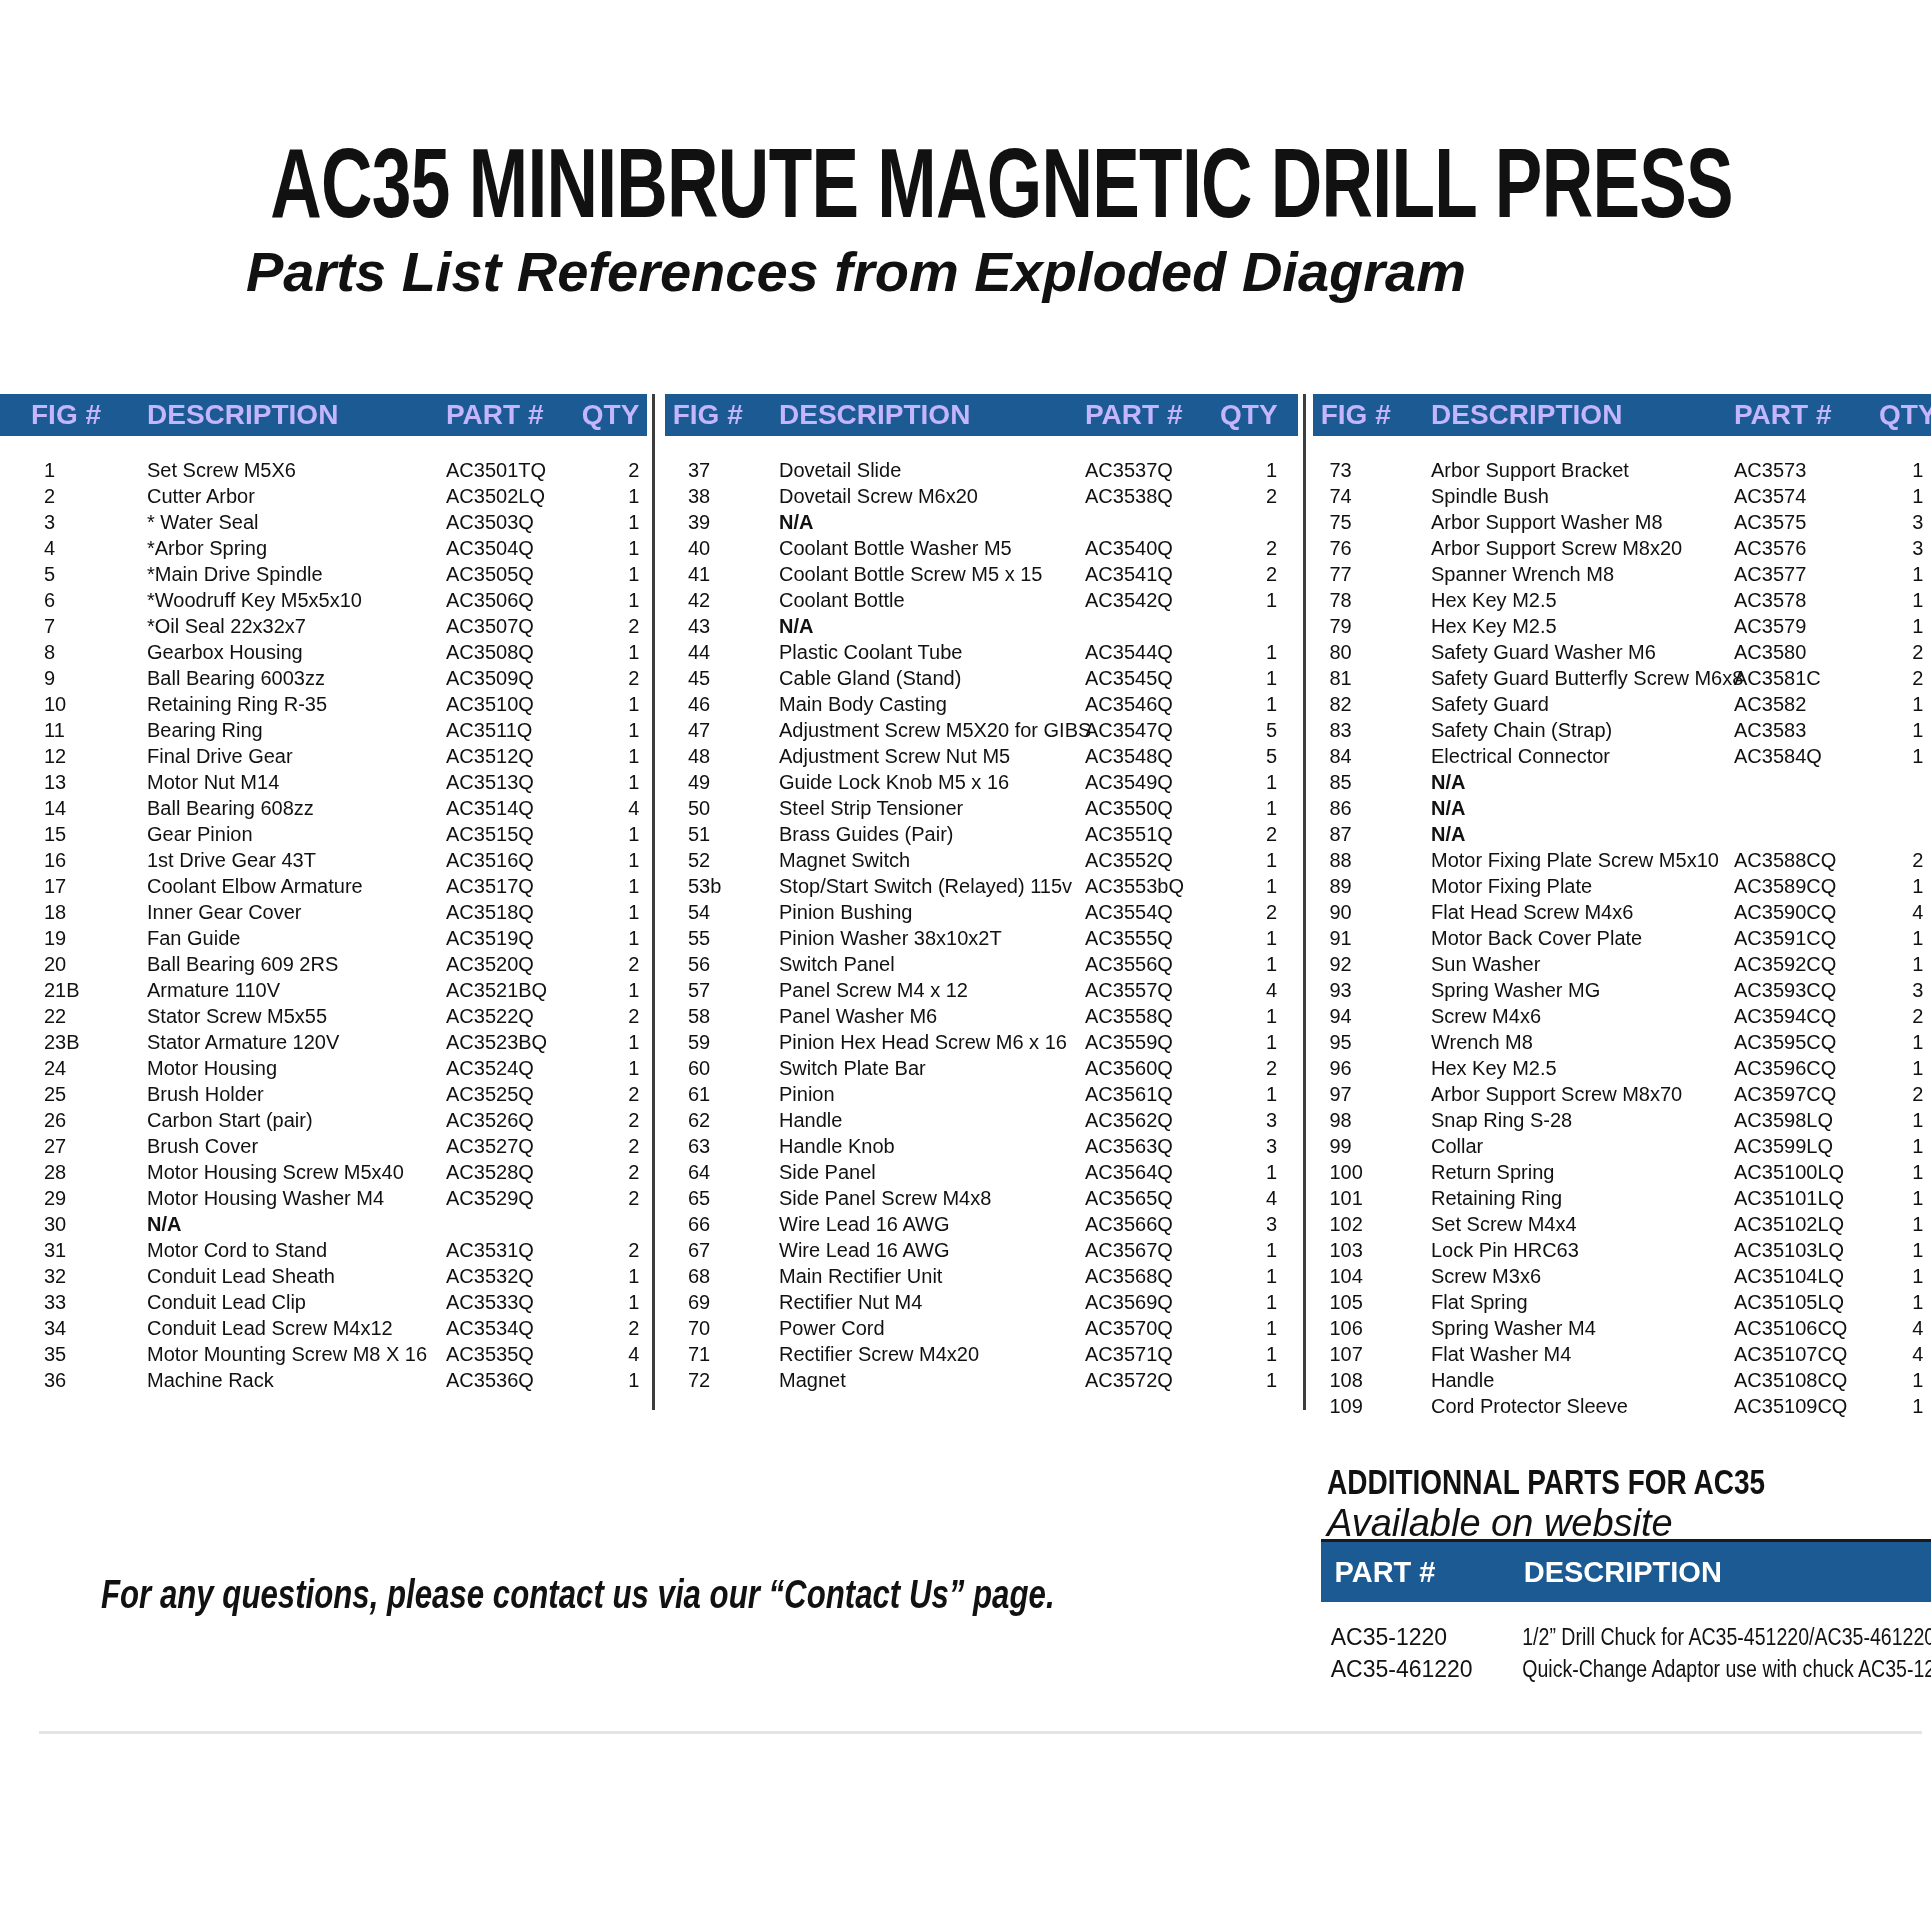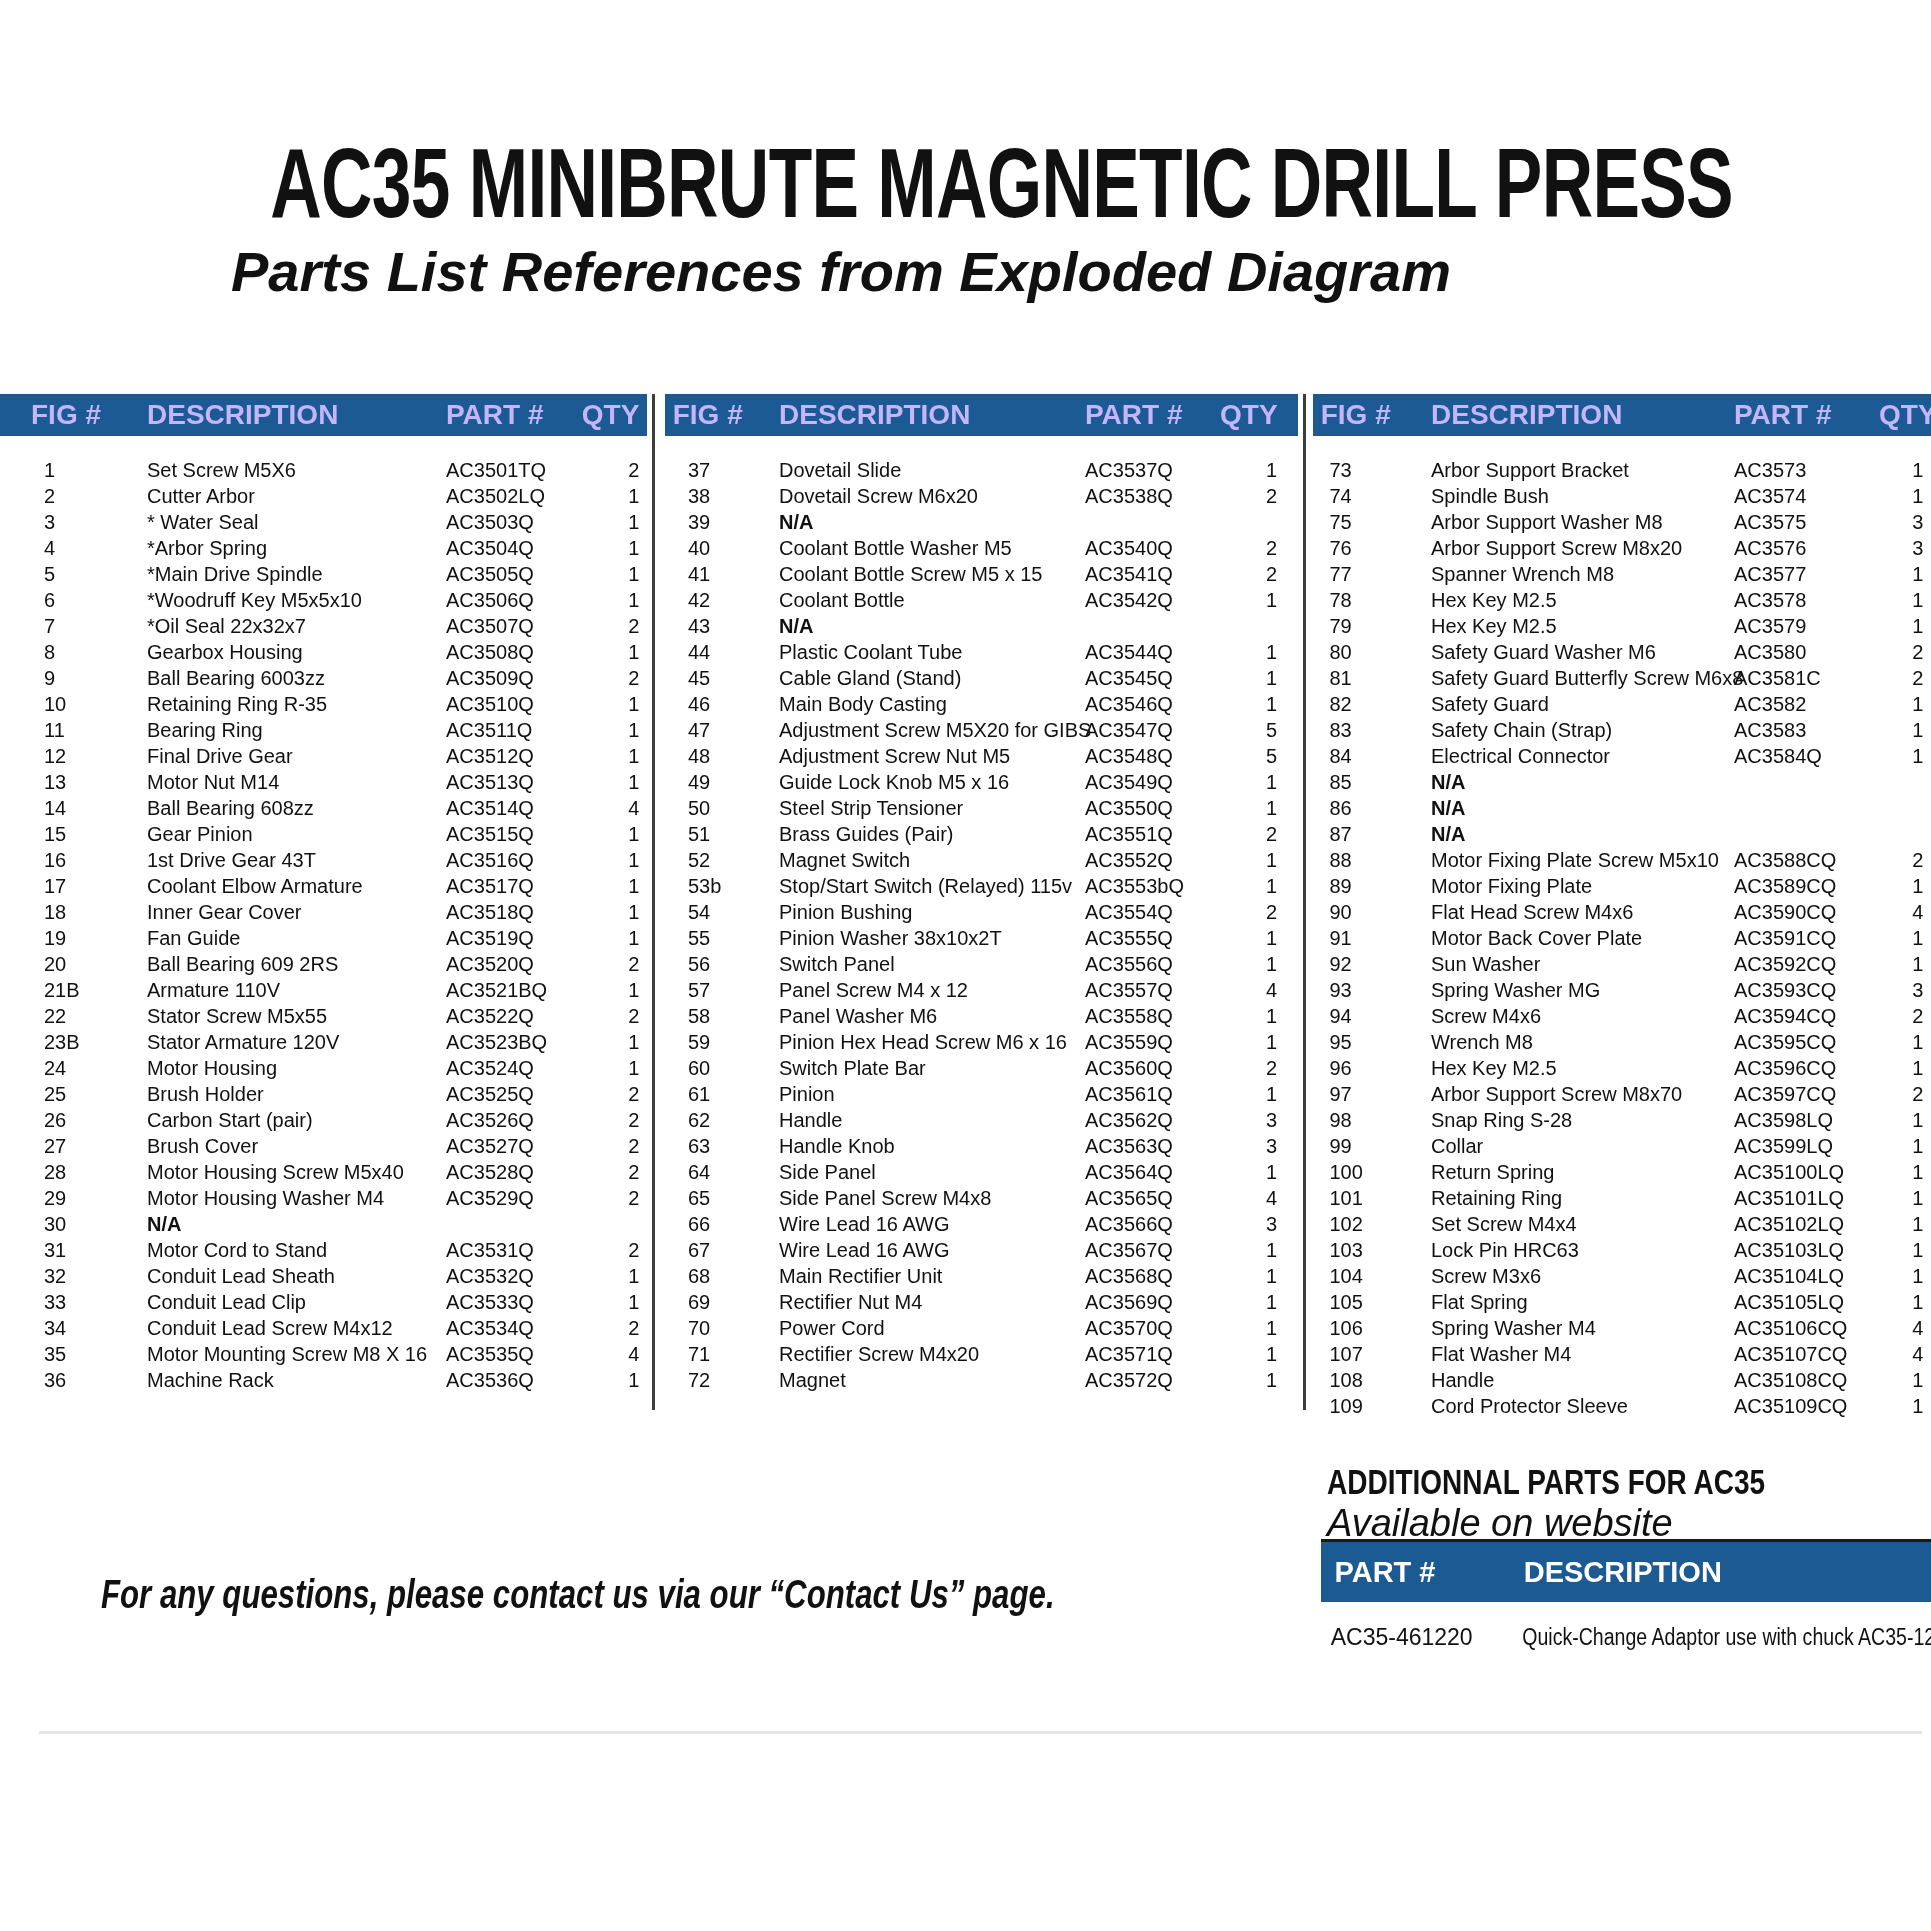--- a/index.html
+++ b/index.html
@@ -7,21 +7,21 @@
   body {
     width:1931px; height:1931px; background:#fff; position:relative;
     font-family:"Liberation Sans", sans-serif; color:var(--ink); overflow:hidden;
   }
   .doc-title {
     position:absolute; top:133px; left:0; width:1931px; text-align:center;
     font-size:99px; font-weight:800; letter-spacing:-1px; line-height:1;
     transform:scaleX(0.72); transform-origin:50% 50%; white-space:nowrap;
   }
   .doc-subtitle {
-    position:absolute; top:239px; left:1px; width:1680px; text-align:center;
+    position:absolute; top:239px; left:16px; width:1680px; text-align:center;
     font-size:56px; font-style:italic; font-weight:600; white-space:nowrap;
   }
   .ptable {position:absolute; top:394px;}
   .t1 {left:0; width:647px;}
   .t2 {left:665px; width:633px;}
   .t3 {left:1313px; width:618px;}
   .thead {
     height:42px; background:var(--blue); color:#c4b5fd; font-weight:700; font-size:28px;
     display:grid; align-items:center; white-space:nowrap;
   }
@@ -873,20 +873,24 @@
 <div class="addl-title">ADDITIONNAL PARTS FOR AC35</div>
 <div class="addl-sub">Available on website</div>
 
 <section class="addl-table">
   <div class="addl-head">
     <span class="c-part">PART #</span>
     <span class="c-desc">DESCRIPTION</span>
   </div>
   <div class="addl-rows">
 
+      <div class="addl-row">
+        <span class="c-part">AC35-1220</span>
+        <span class="c-desc">1/2” Drill Chuck for AC35-451220/AC35-461220</span>
+      </div>
 
 
       <div class="addl-row">
         <span class="c-part">AC35-461220</span>
         <span class="c-desc">Quick-Change Adaptor use with chuck AC35-1220</span>
       </div>
     </div>
 </section>
 
 <div class="footer-note">For any questions, please contact us via our “Contact Us” page.</div>

